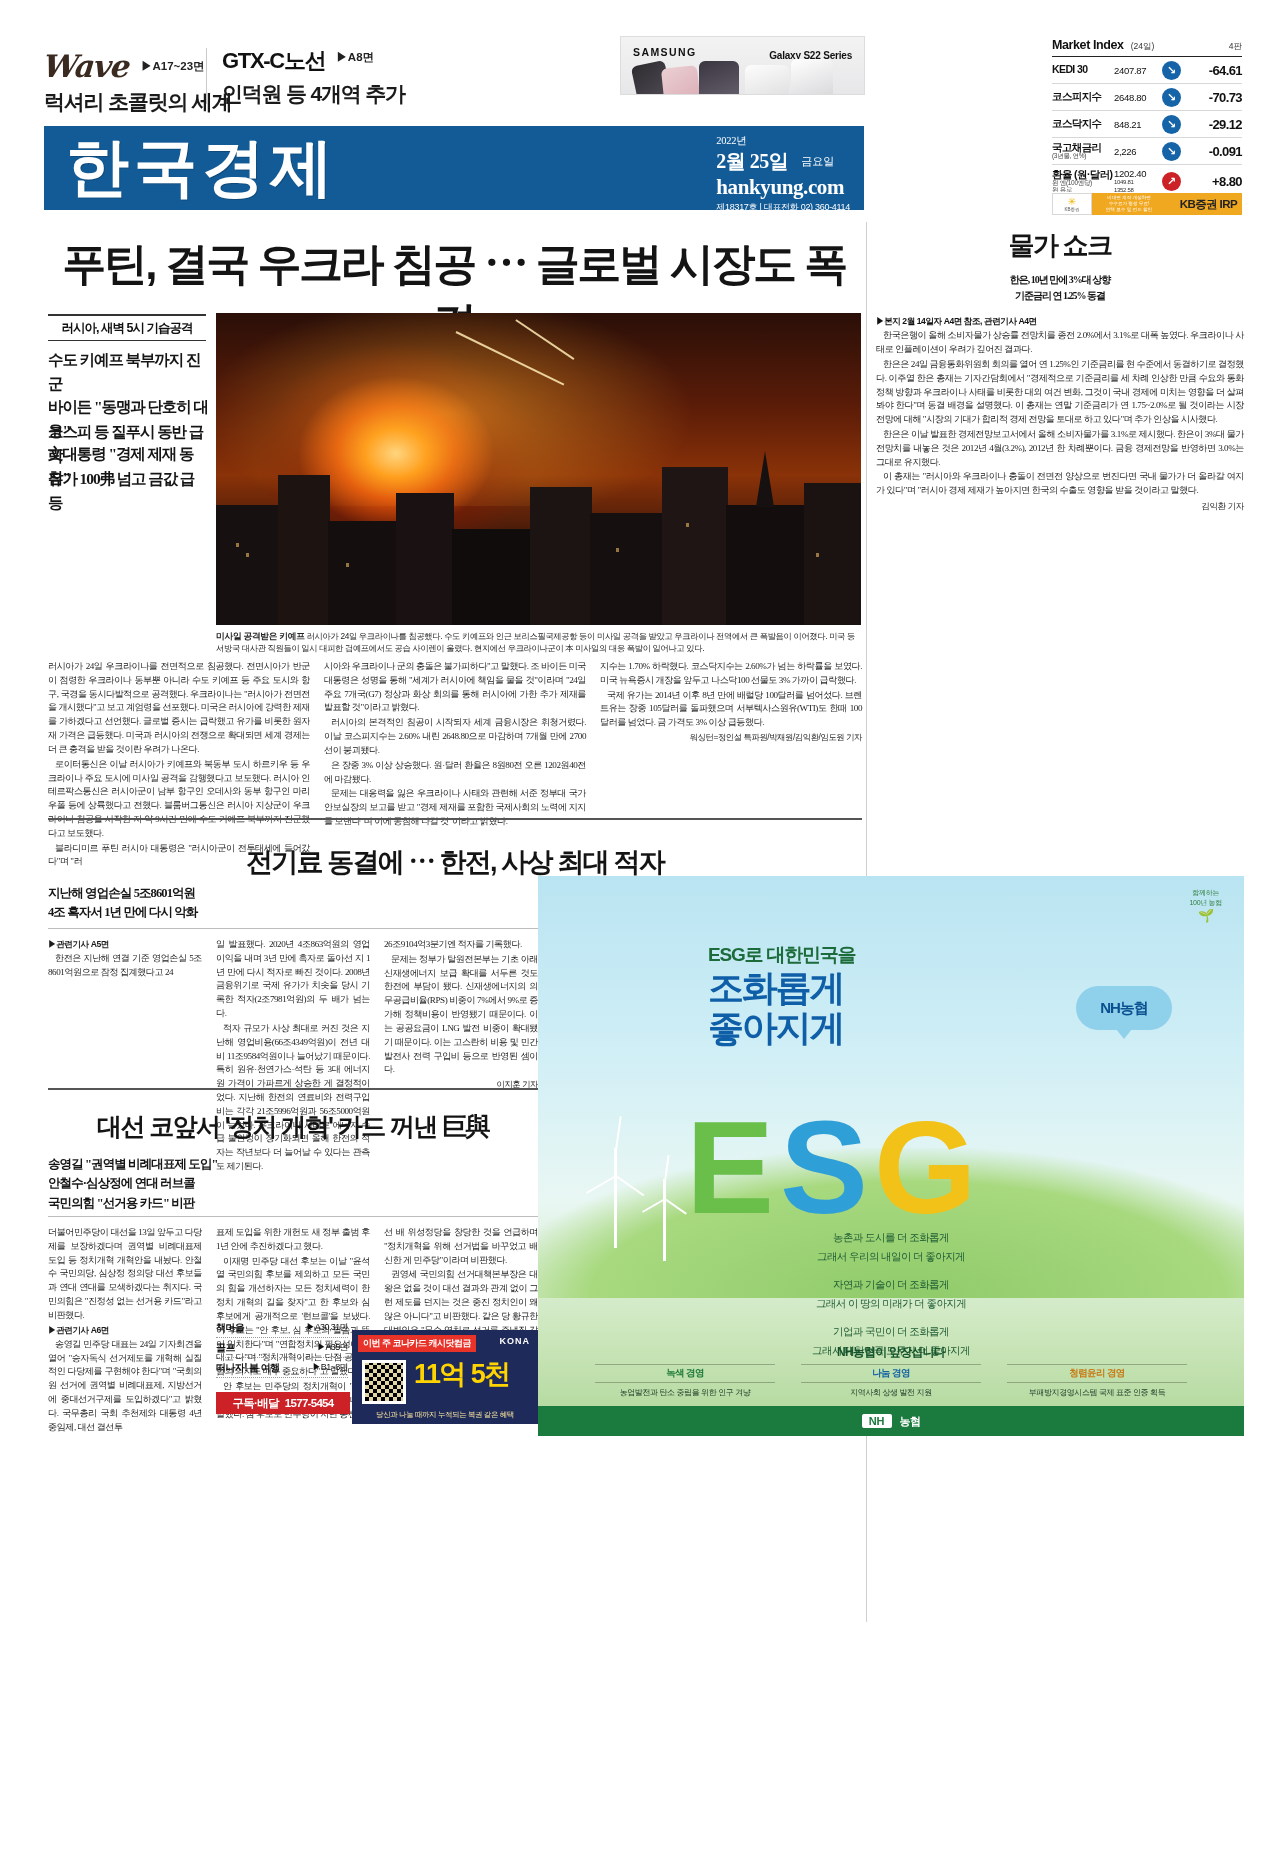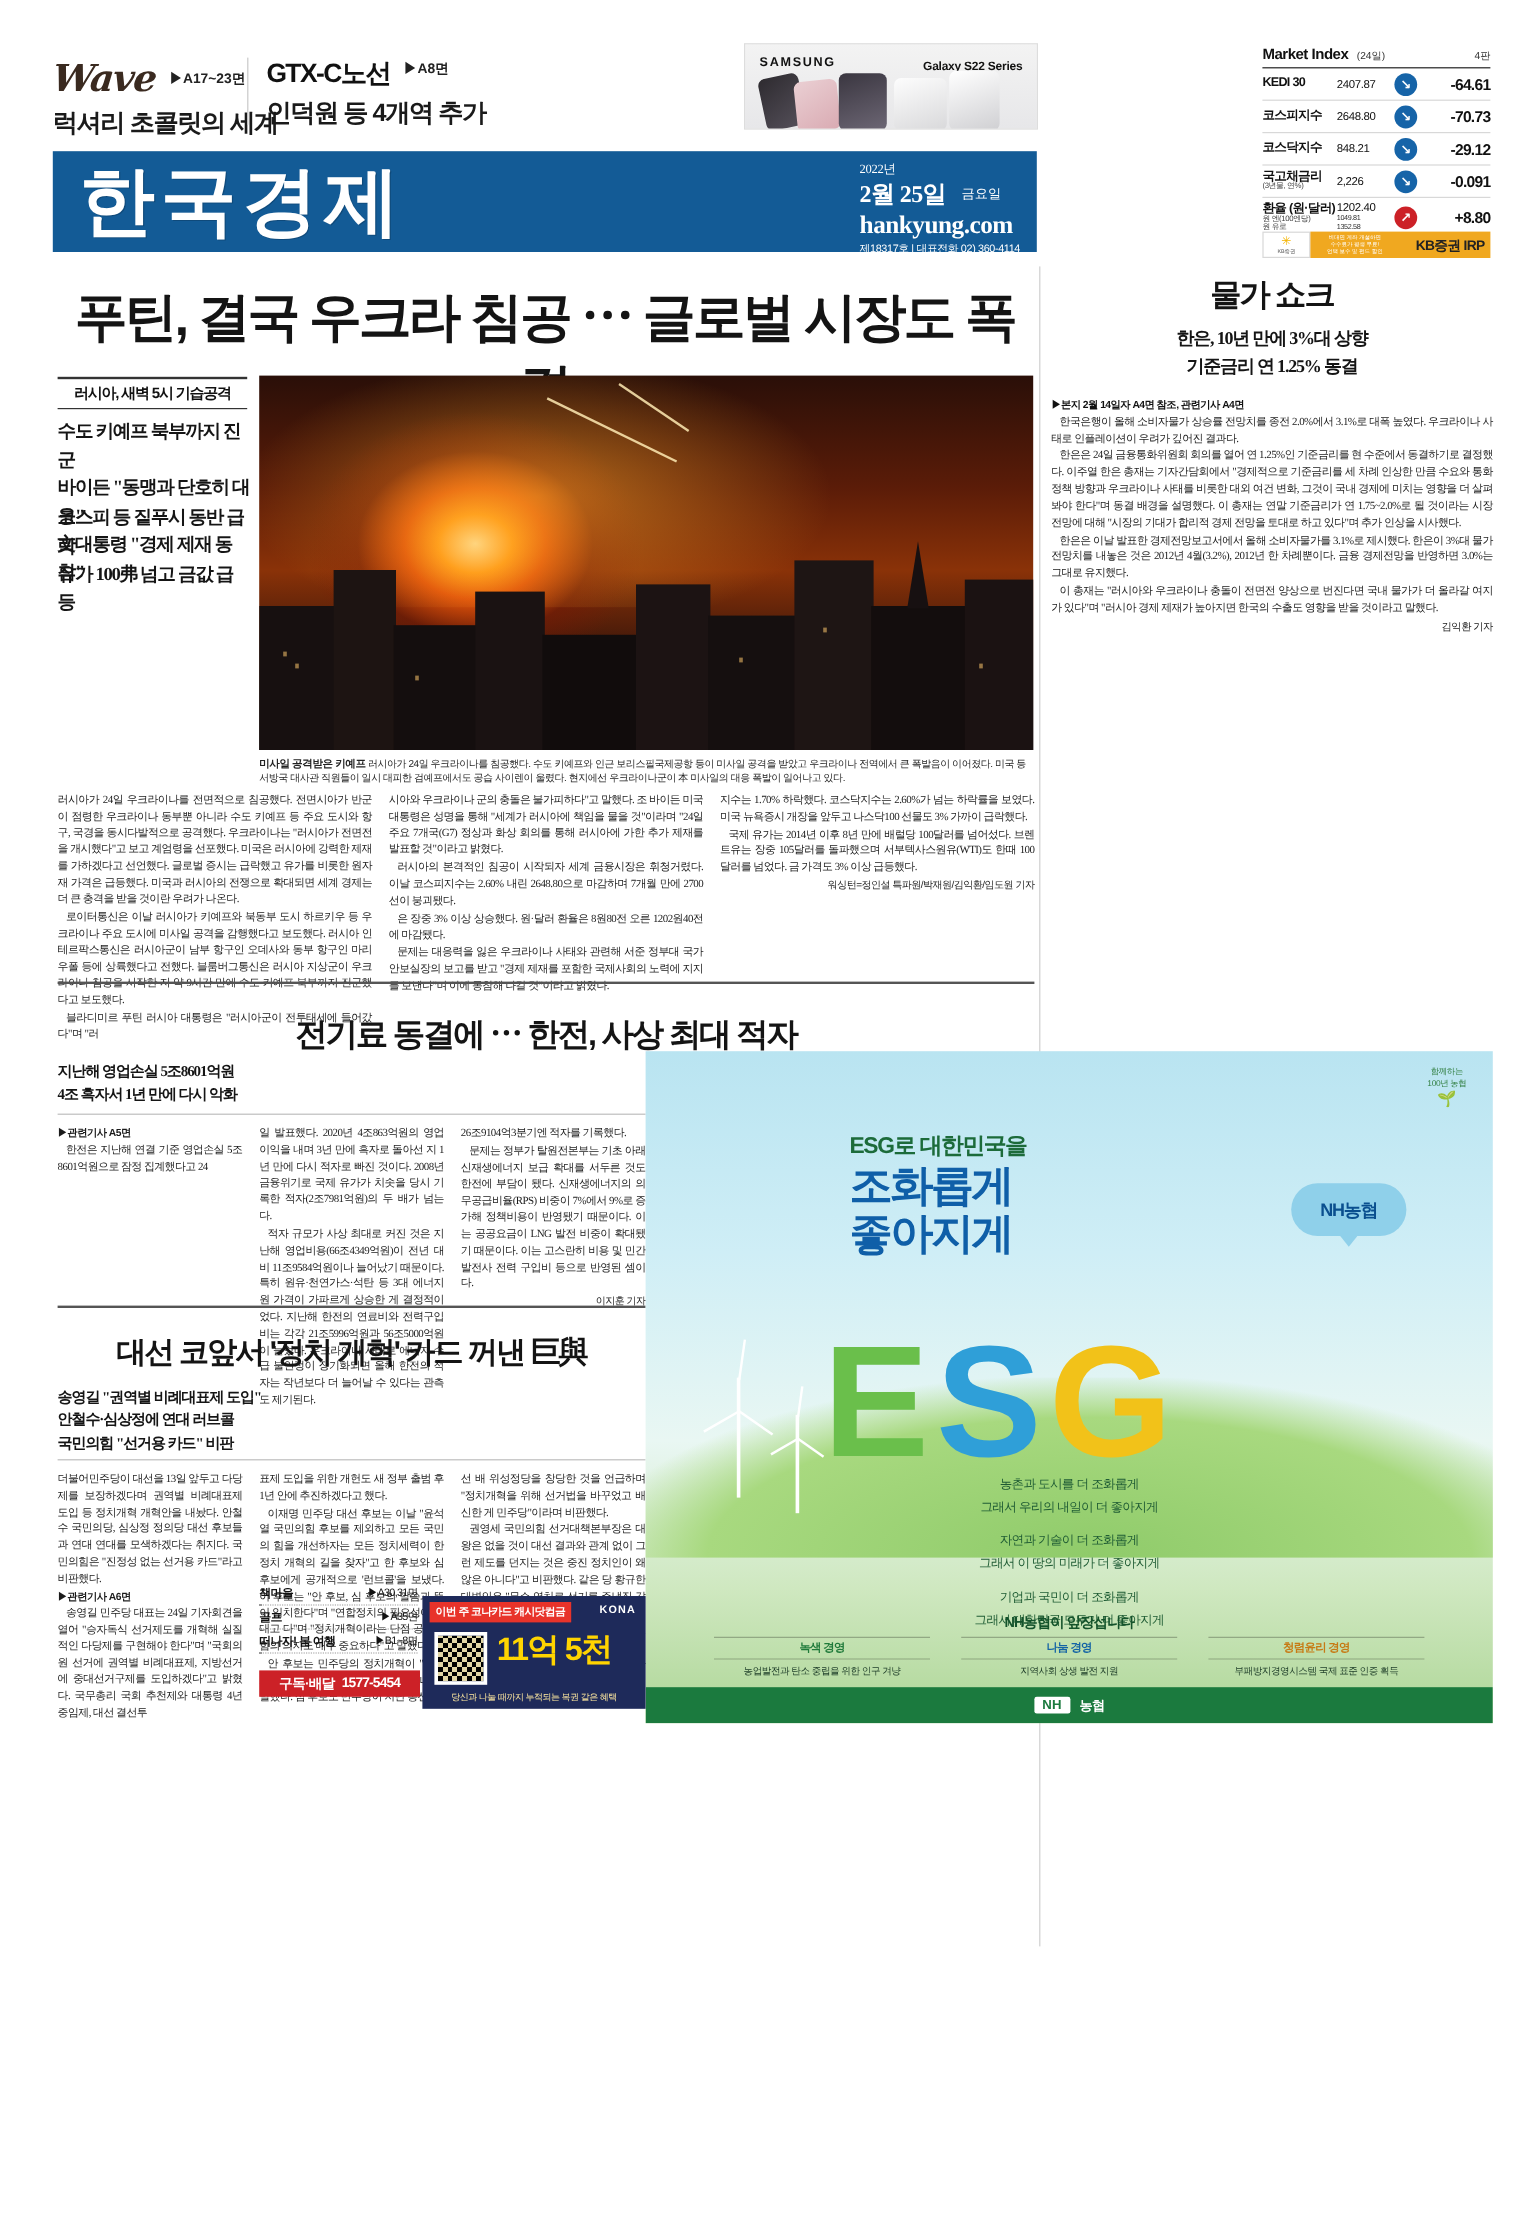--- a/index.html
+++ b/index.html
@@ -61,21 +61,21 @@
   }
   .gtx-block { position: absolute; left: 222px; top: 46px; }
   .gtx-title {
     font-family: "Liberation Sans", sans-serif;
     font-size: 22px; font-weight: 700; color: #111;
     letter-spacing: -1.3px; display: inline-block;
   }
   .samsung-ad {
     position: absolute;
     left: 620px; top: 36px;
-    width: 245px; height: 72px;
+    width: 245px; height: 59px;
     background: linear-gradient(180deg,#f3f3f3 0%, #e7e7e9 100%);
     border: 1px solid #ddd;
     overflow: hidden;
   }
   .samsung-word {
     position: absolute; left: 12px; top: 9px;
     font-family: "Liberation Sans", sans-serif;
     font-size: 10.5px; font-weight: 700; letter-spacing: 1.4px;
     color: #111;
   }
@@ -311,21 +311,21 @@
   
   .rail { position: absolute; left: 876px; top: 228px; width: 368px; }
   .rail-title {
     text-align: center;
     font-family: "Liberation Serif", serif;
     font-weight: 700; font-size: 26px; letter-spacing: -1.5px; color: #141414;
   }
   .rail-sub {
     text-align: center; margin-top: 9px;
     font-family: "Liberation Serif", serif;
-    font-weight: 700; font-size: 15px; letter-spacing: -1px; line-height: 1.56; color: #151515;
+    font-weight: 700; font-size: 10px; letter-spacing: -1px; line-height: 1.56; color: #151515;
   }
   .rail-body {
     margin-top: 12px;
     font-family: "Liberation Serif", serif;
     font-size: 9.1px; line-height: 1.52; text-align: justify; letter-spacing: -0.45px; color: #1b1b1b;
   }
   .rail-body p { text-indent: 7px; margin-bottom: 1px; }
   .rail-ref {
     font-family: "Liberation Sans", sans-serif;
     font-size: 8.6px; font-weight: 700; color: #111; text-indent: 0 !important;

